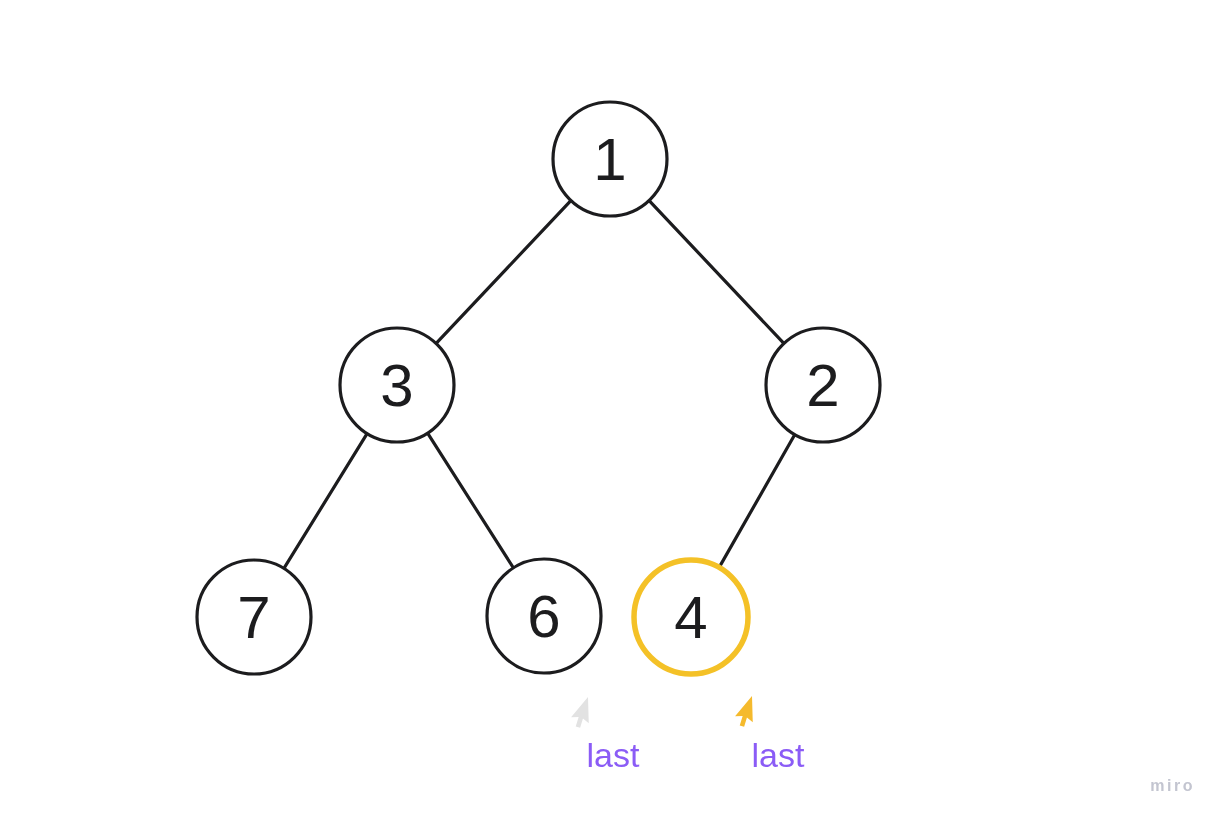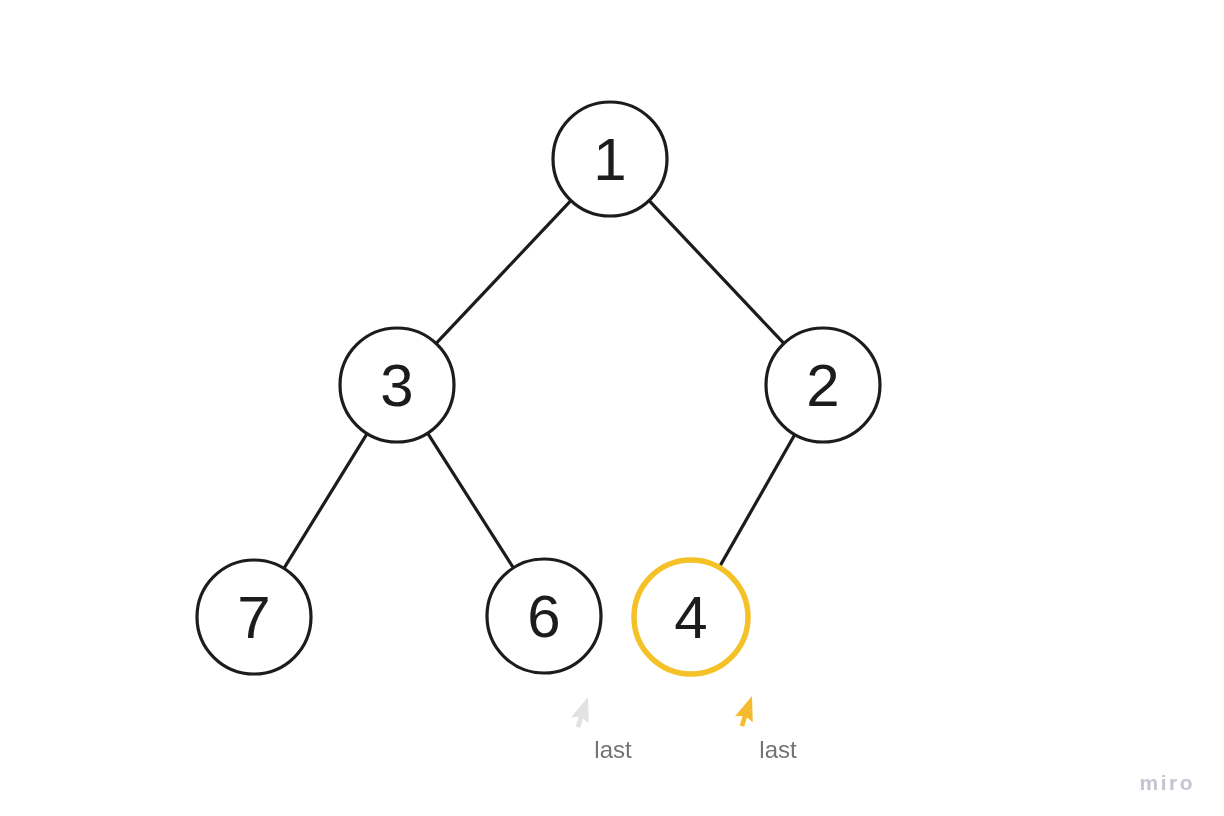--- a/index.html
+++ b/index.html
@@ -24,43 +24,43 @@
   }
   #tree-svg text.node-number {
     font-family: "Liberation Sans", "DejaVu Sans", sans-serif;
     font-size: 60px;
     fill: #1c1c1e;
     user-select: none;
   }
   .last-label {
     position: absolute;
     transform: translateX(-50%);
-    font-size: 24px;
+    font-size: 34px;
     line-height: 1;
-    color: #737373;
+    color: #8b5cf6;
     white-space: nowrap;
     user-select: none;
   }
   .cursor {
     position: absolute;
     width: 0;
     height: 0;
     pointer-events: none;
   }
   .cursor svg {
     position: absolute;
     left: -24px;
     top: -3px;
     overflow: visible;
   }
   #watermark {
     position: absolute;
     right: 29px;
     bottom: 21px;
-    font-size: 21px;
+    font-size: 16px;
     font-weight: 600;
     letter-spacing: 2.5px;
     user-select: none;
   }
 </style>
 </head>
 <body>
 
 <div id="board">
 

